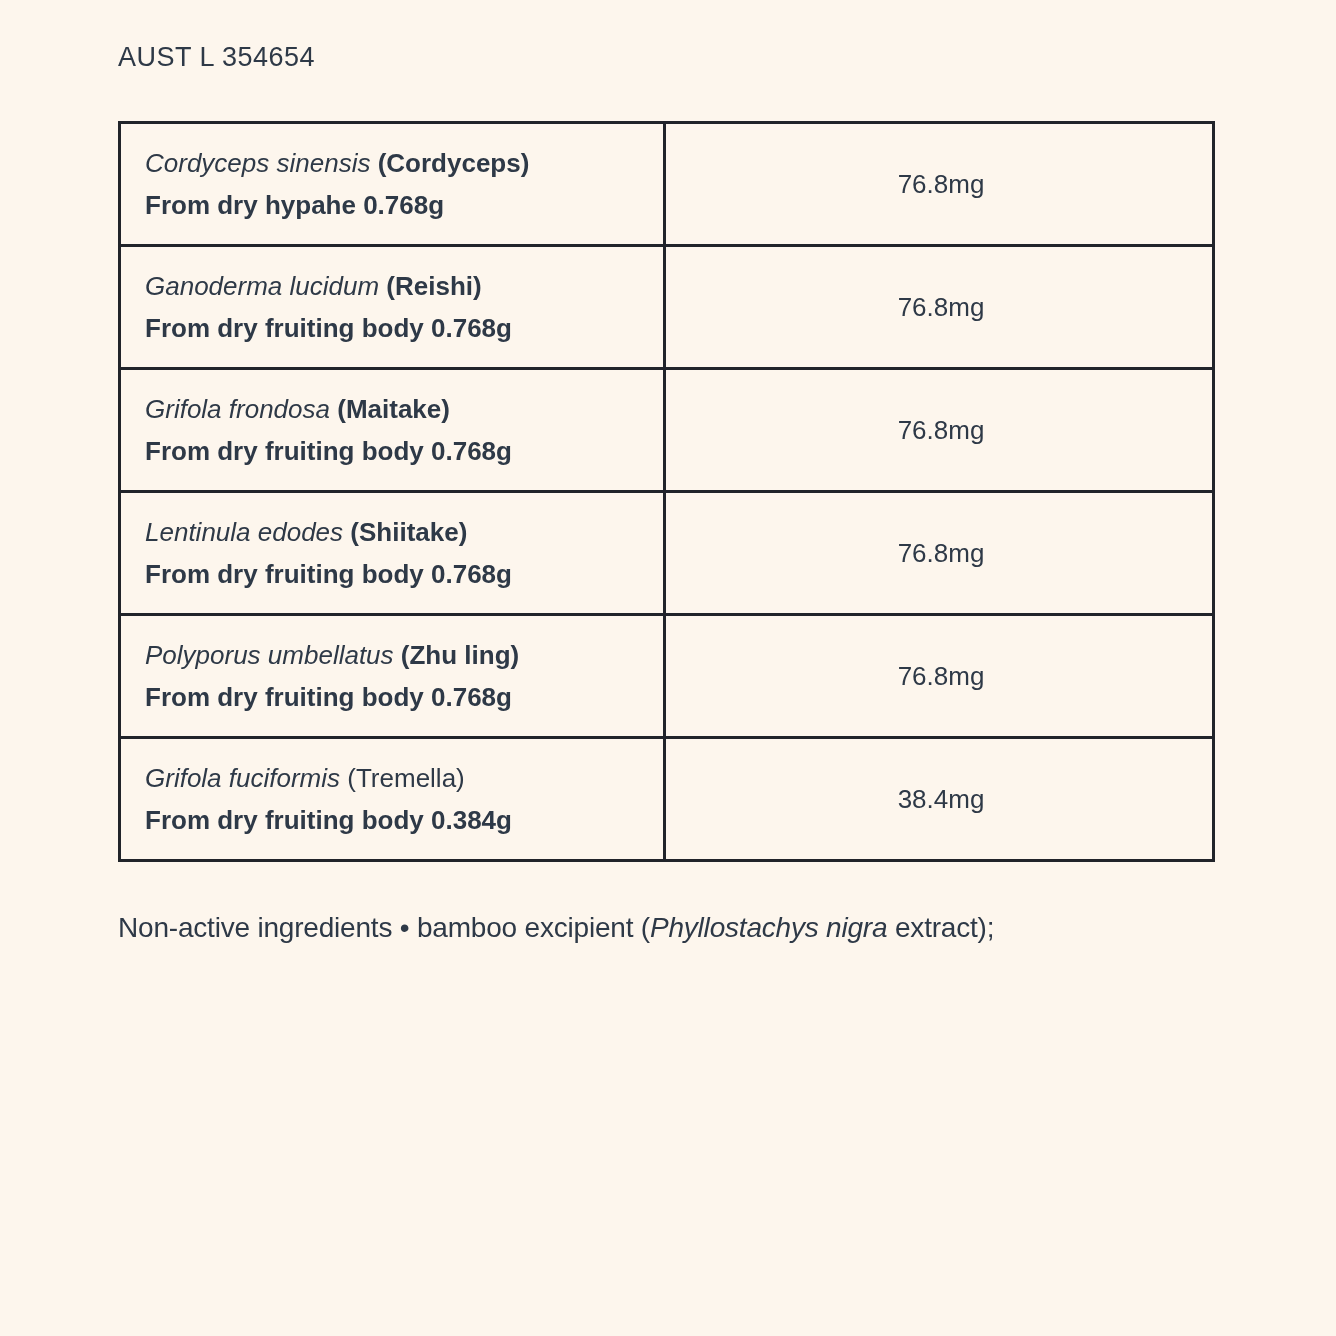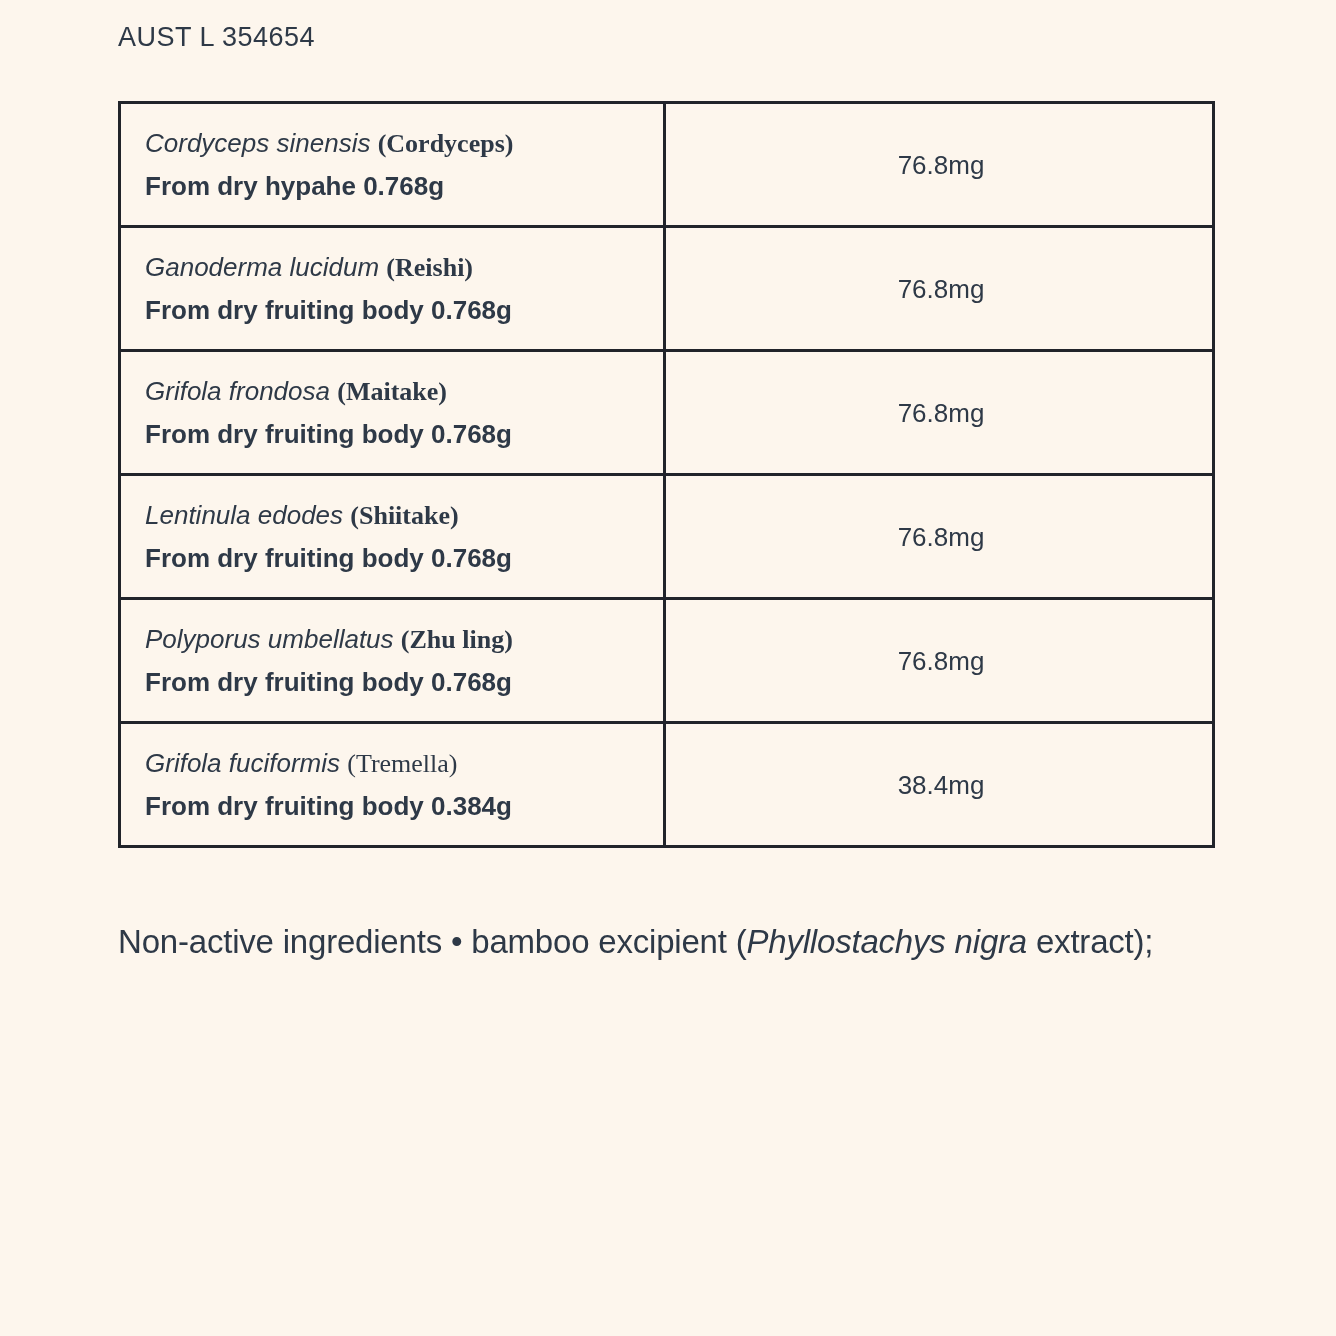--- a/index.html
+++ b/index.html
@@ -13,21 +13,21 @@
     height: 1336px;
     background: var(--bg);
     font-family: "Liberation Sans", sans-serif;
     color: var(--text);
     overflow: hidden;
   }
   .page {
     position: relative;
     width: 1336px;
     height: 1336px;
-    padding: 22px 118px 0 118px;
+    padding: 42px 118px 0 118px;
   }
   .aust-number {
     font-size: 27px;
     letter-spacing: 0.5px;
     color: var(--text);
   }
   table.ingredients {
     margin-top: 48px;
     width: 1097px;
     border-collapse: collapse;
@@ -42,26 +42,26 @@
   }
   td.name-cell {
     width: 545px;
     padding: 18px 26px 18px 24px;
   }
   td.amount-cell {
     text-align: center;
     padding: 18px 20px 18px 24px;
   }
   .latin { font-style: italic; margin-top: 20px; }
-  .common { font-weight: bold; font-family: Liberation Serif, serif; }
+  .common { font-weight: bold; }
   .common.regular { font-weight: normal; }
   .source { display: block; font-weight: bold; }
   .footnote {
-    margin-top: 74px;
-    font-size: 33px;
+    margin-top: 46px;
+    font-size: 28px;
     line-height: 40px;
     letter-spacing: -0.2px;
     color: var(--text);
     max-width: 1100px;
   }
   .footnote .italic { font-style: italic; }
 </style>
 </head>
 <body>
 

